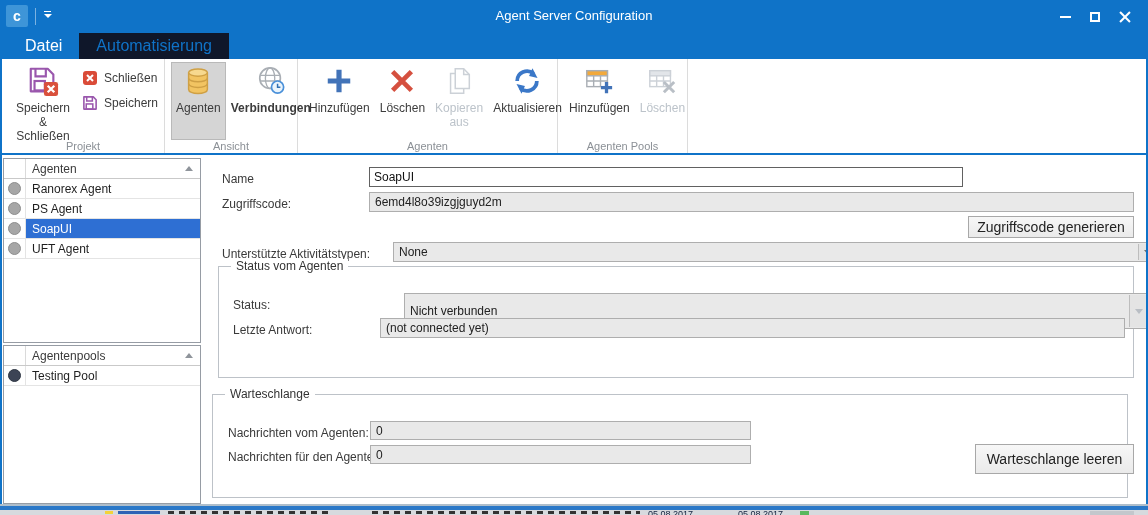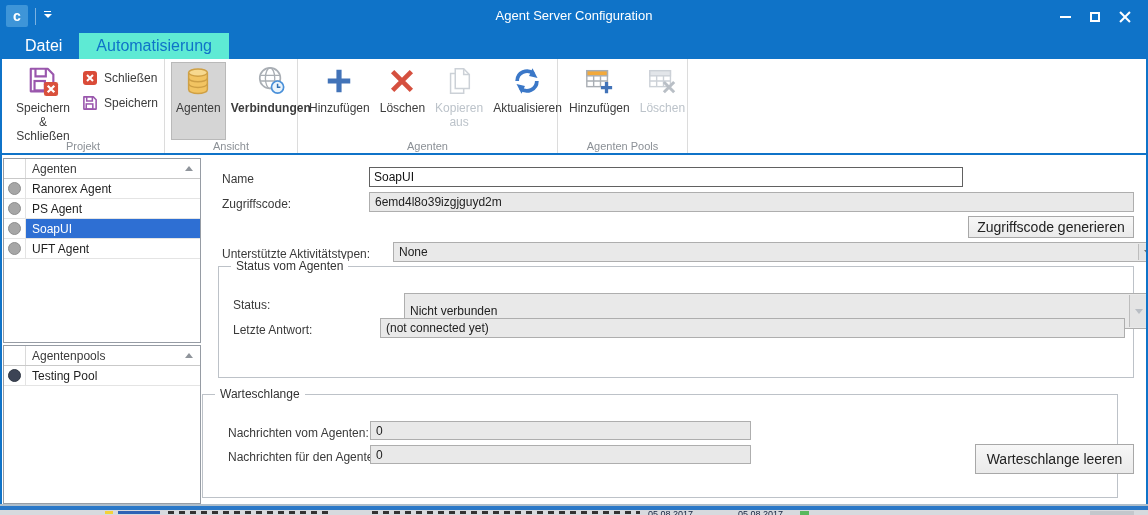--- a/index.html
+++ b/index.html
@@ -22,21 +22,21 @@
   .min-glyph{width:11px;height:2px;background:#fff;}
   .max-glyph{width:10px;height:10px;border:2px solid #fff;box-sizing:border-box;}
   .x-glyph{position:relative;width:12px;height:12px;}
   .x-glyph i{position:absolute;left:-1px;top:5px;width:14px;height:2px;background:#fff;}
   .x-glyph i:first-child{transform:rotate(45deg);}
   .x-glyph i:last-child{transform:rotate(-45deg);}
 
   
   .tabrow{position:absolute;left:0;top:33px;width:1148px;height:26px;background:#0f73c8;display:flex;padding-left:8px;box-sizing:border-box;}
   .tab{color:#fff;font-size:16px;padding:0 17px;line-height:26px;}
-  .tab.active{background:#5eead4;color:#0f73c8;}
+  .tab.active{background:#0f172a;color:#0f73c8;}
 
   
   .ribbon{position:absolute;left:2px;top:59px;width:1144px;height:96px;background:#fff;
           border-bottom:2px solid #0f73c8;box-sizing:border-box;display:flex;}
   .rgroup{position:relative;height:100%;border-right:1px solid #dcdcdc;padding:3px 6px 15px 6px;
           box-sizing:border-box;display:flex;align-items:flex-start;}
   .rgroup-label{position:absolute;bottom:1px;left:0;right:0;text-align:center;font-size:11px;color:#8b9096;}
   .rbtn{display:flex;flex-direction:column;align-items:center;padding:3px 5px;height:72px;
         box-sizing:content-box;font-size:12px;color:#3c3c3c;text-align:center;line-height:14px;}
   .rbtn .ricon{width:32px;height:32px;margin-bottom:4px;display:flex;align-items:center;justify-content:center;}
@@ -328,21 +328,21 @@
   <div class="lbl" style="left:233px;top:298px;">Status:</div>
   <div class="rofield combo" style="left:380px;top:293px;width:745px;height:36px;">
     <span>Nicht verbunden</span>
     <span class="chev dim">
         <i></i>
       </span>
   </div>
   <div class="lbl" style="left:233px;top:323px;">Letzte Antwort:</div>
   <div class="rofield" style="left:380px;top:318px;width:745px;height:20px;">(not connected yet)</div>
 
-  <div class="groupbox" style="left:202px;top:394px;width:916px;height:104px;">
+  <div class="groupbox" style="left:212px;top:394px;width:916px;height:104px;">
     <span class="gb-title">Warteschlange</span>
   </div>
   <div class="lbl" style="left:228px;top:426px;">Nachrichten vom Agenten:</div>
   <div class="rofield" style="left:370px;top:421px;width:381px;height:19px;">0</div>
   <div class="lbl" style="left:228px;top:450px;">Nachrichten für den Agenten:</div>
   <div class="rofield" style="left:370px;top:445px;width:381px;height:19px;">0</div>
   <button class="btn" style="left:975px;top:444px;width:159px;height:30px;">Warteschlange leeren</button>
 
   <div class="frame-left"></div>
   <div class="frame-right"></div>

